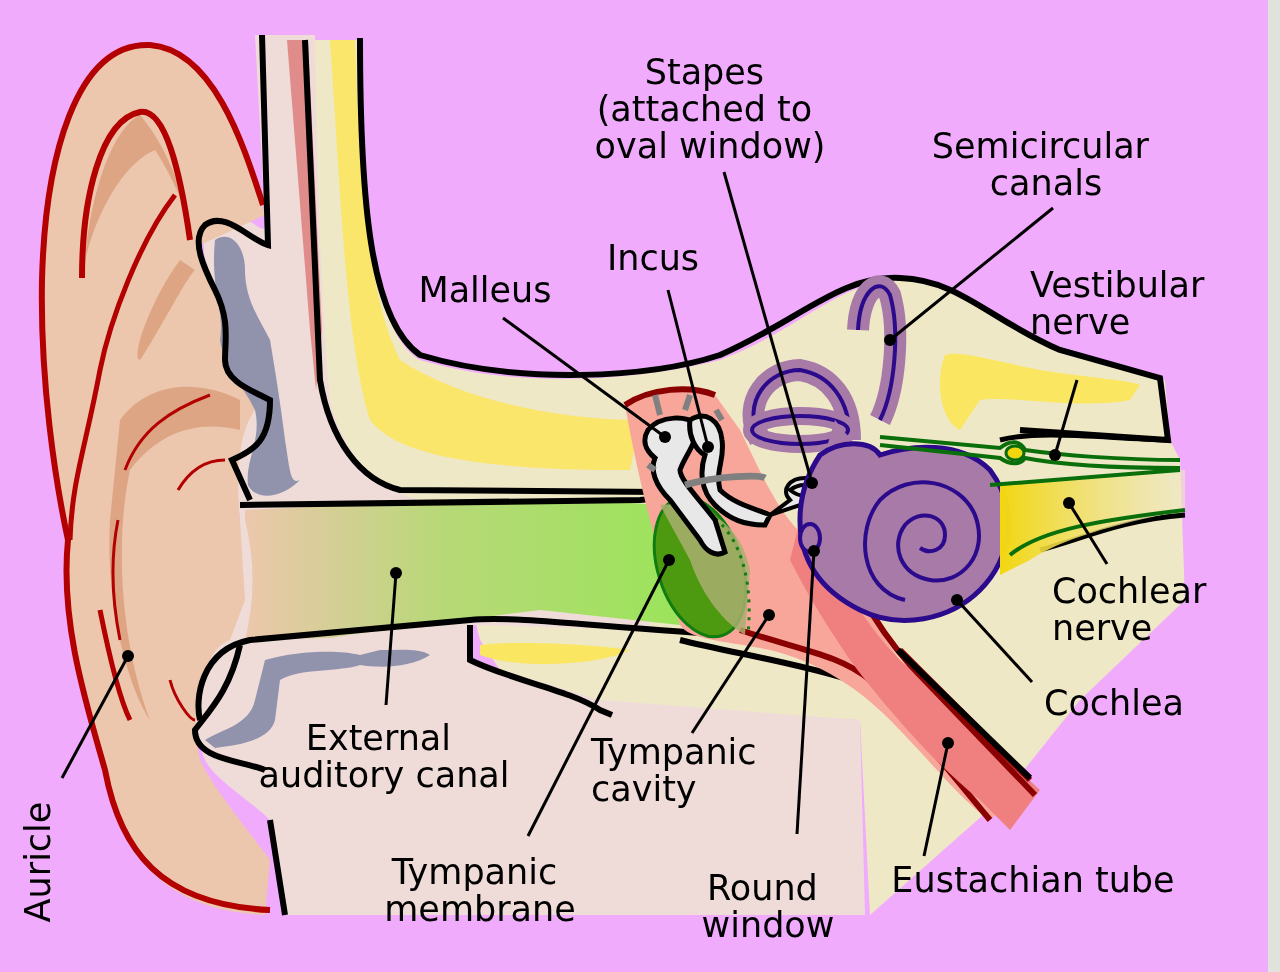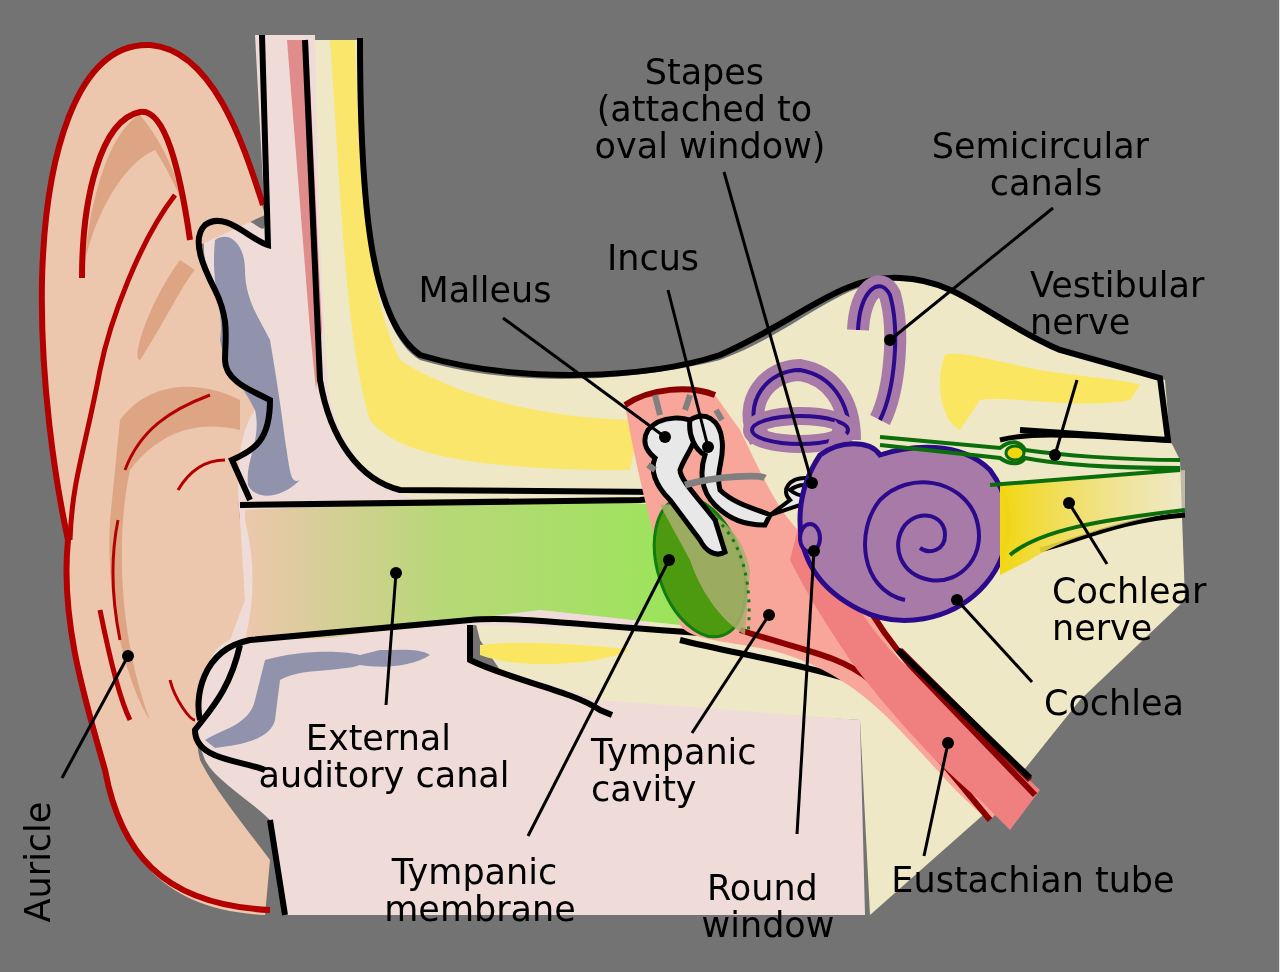--- a/index.html
+++ b/index.html
@@ -1,16 +1,16 @@
 <!DOCTYPE html>
 <html><head>
 <meta charset="utf-8">
 <style>
   html, body { margin: 0; padding: 0; background: #dfe3dc; }
-  #stage { position: relative; width: 1268px; height: 972px; overflow: hidden; background: #737373; padding-left: 11px; }
+  #stage { position: relative; width: 1268px; height: 972px; overflow: hidden; background: #f0abfc; }
   svg { position: absolute; left: 0; top: 0; }
   .lbl { font-family: "DejaVu Sans", sans-serif; font-size: 35px; fill: #000; }
   .leader { stroke: #000; stroke-width: 3; fill: none; }
   .dot { fill: #000; }
 </style>
 </head>
 <body>
 
 <div id="stage">
 <svg width="1280" height="972" viewBox="0 0 1280 972">

